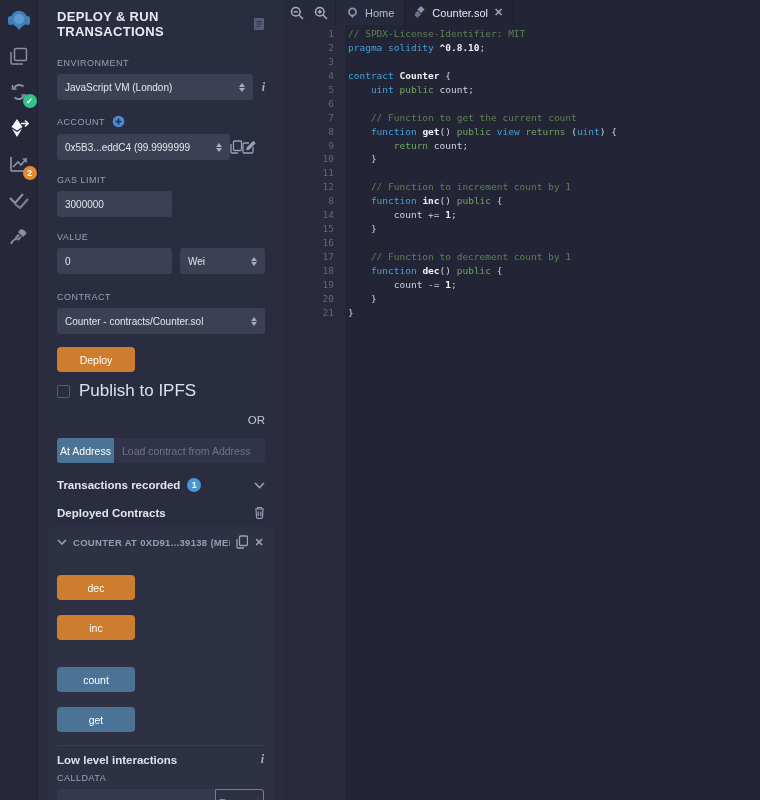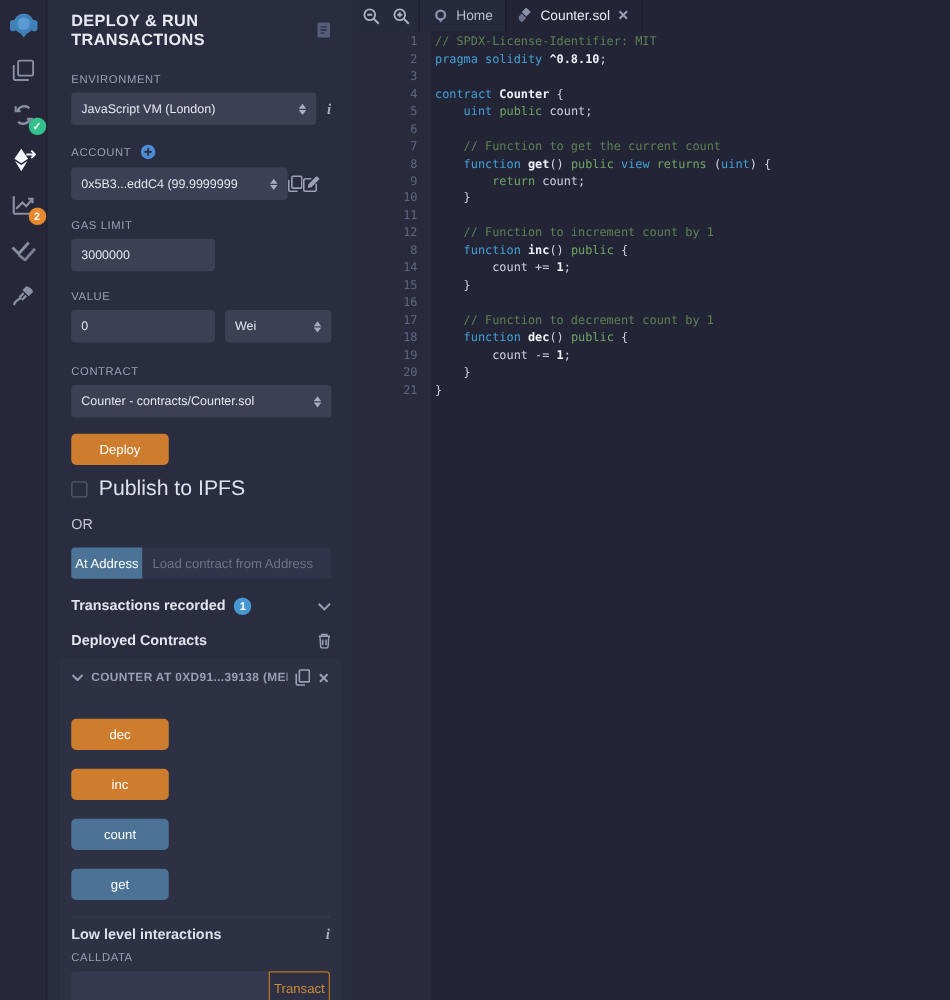--- a/index.html
+++ b/index.html
@@ -224,21 +224,21 @@
       </span>
   </div>
 
   <button class="btn orange" style="margin-top:13px; display:block">Deploy</button>
 
   <div class="row" style="margin-top:9px; gap:9px">
     <span class="checkbox"></span>
     <span style="font-size:17px; color:#dde1ea">Publish to IPFS</span>
   </div>
 
-  <div style="text-align:left; margin-top:13px; color:#c2c6d4; font-size:11.5px">OR</div>
+  <div style="text-align:right; margin-top:13px; color:#c2c6d4; font-size:11.5px">OR</div>
 
   <div class="row" style="margin-top:12px">
     <button class="btn blue" style="border-radius:3px 0 0 3px">At Address</button>
     <input class="atinput" placeholder="Load contract from Address" style="">
   </div>
 
   <div class="row" style="margin-top:15px">
     <span style="font-weight:bold; color:#e2e5ee">Transactions recorded</span>
     <span class="bluedot">1</span>
     <span class="ico" style="margin-left:auto">
@@ -271,21 +271,21 @@
         <svg width="12" height="14" viewBox="0 0 12 14" fill="none" stroke="#9aa0b8" stroke-width="1.3">
           <rect x="3.5" y="1" width="8" height="9.5" rx="1"></rect>
           <path d="M1 4 v8 a1 1 0 0 0 1 1 h6"></path>
         </svg>
       </span>
       <span class="xclose">✕</span>
     </div>
     <div id="instance-buttons">
         <button class="btn orange" style="display: block; margin-top: 26px;">dec</button>
         <button class="btn orange" style="display: block; margin-top: 15px;">inc</button>
-        <button class="btn blue" style="display: block; margin-top: 15px;">count</button>
+        <button class="btn blue" style="display: block; margin-top: 27px;">count</button>
         <button class="btn blue" style="display: block; margin-top: 15px;">get</button>
       </div>
     <div class="divider"></div>
     <div class="llrow">
       <span class="lltitle">Low level interactions</span>
       <span class="iinfo" style="margin-left:auto">i</span>
     </div>
     <div class="lbl" style="margin-top:6px">CALLDATA</div>
     <div class="cdrow">
       <input class="cdinp" style="">

